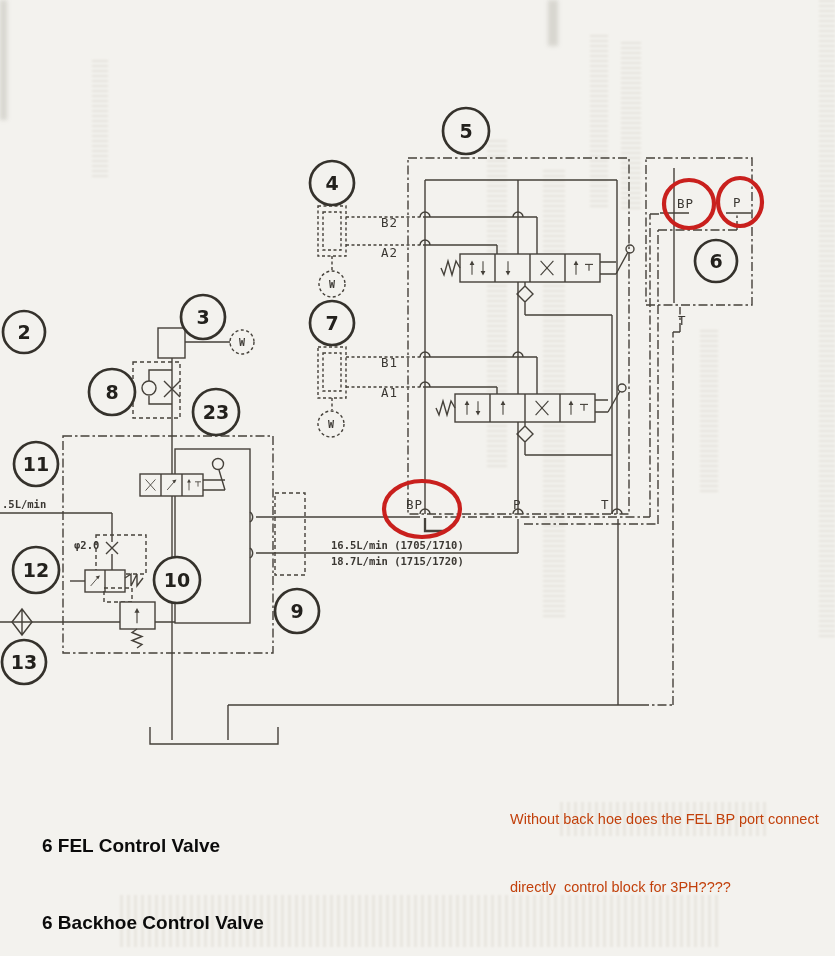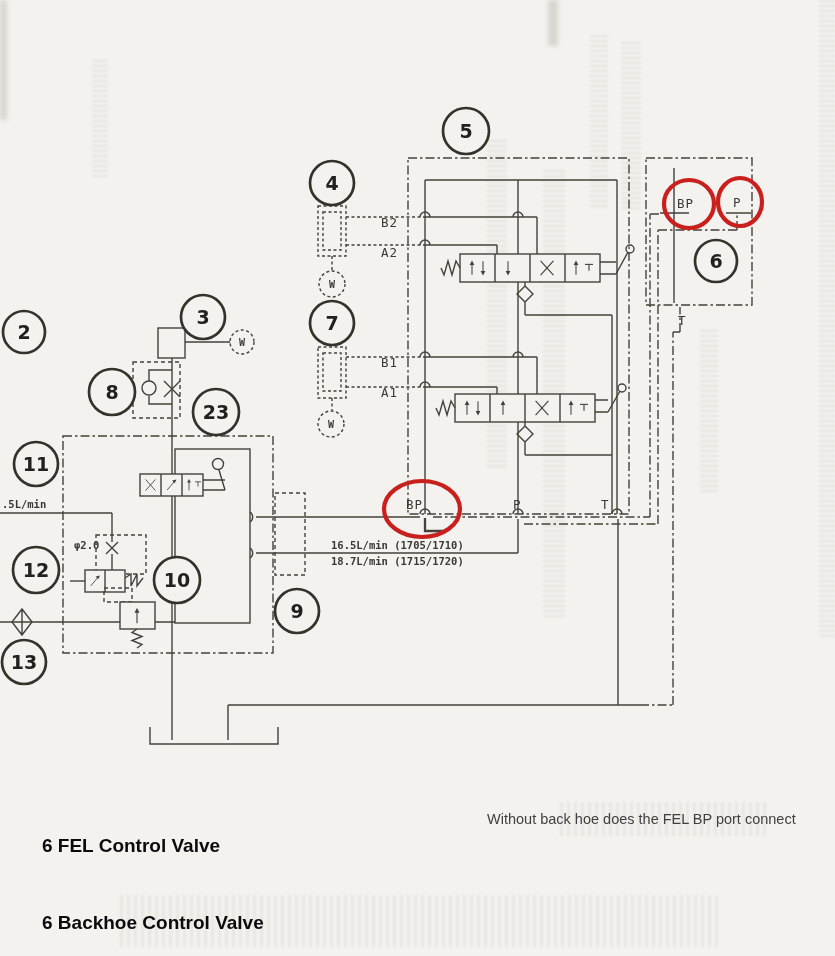--- a/index.html
+++ b/index.html
@@ -21,22 +21,22 @@
 
   .ml{font:12.5px "DejaVu Sans Mono",monospace;fill:#3b3833;letter-spacing:1px;}
   .fs{font:bold 10.5px "DejaVu Sans Mono",monospace;fill:#3b3833;}
   .ws{font:bold 10px "DejaVu Sans Mono",monospace;fill:#3b3833;text-anchor:middle;}
 
   .red{stroke:#c9201d;stroke-width:4.2;fill:none;}
 
   
   .legend{position:absolute;left:42px;top:782px;font:bold 19px "Liberation Sans",sans-serif;
           color:#0b0b0b;line-height:25.5px;white-space:pre;}
-  .question{position:absolute;left:487px;top:763px;font:14.5px "Liberation Sans",sans-serif;
-            color:#404040;line-height:22.5px;white-space:pre-wrap;}
+  .question{position:absolute;left:510px;top:763px;font:14.5px "Liberation Sans",sans-serif;
+            color:#c2410c;line-height:22.5px;white-space:pre-wrap;}
 
   
   .ghost{position:absolute;pointer-events:none;opacity:.38;filter:blur(1.2px);
          background:repeating-linear-gradient(180deg,rgba(148,138,112,.38) 0 2px,rgba(148,138,112,0) 2px 5px);}
   .ghost-h{background:repeating-linear-gradient(90deg,rgba(148,138,112,.30) 0 3px,rgba(148,138,112,0) 3px 7px);}
   .smudge{position:absolute;pointer-events:none;background:rgba(120,114,102,.22);filter:blur(2px);}
 </style>
 </head>
 <body>
 
@@ -293,15 +293,16 @@
   </svg>
 
   <div class="legend">
     <div>6 FEL Control Valve</div>
     <div>6 Backhoe Control Valve</div>
     
   </div>
 
   <div class="question">
     <div>Without back hoe does the FEL BP port connect</div>
+    <div>directly  control block for 3PH????</div>
   </div>
 
 </div>
 
 </body></html>

